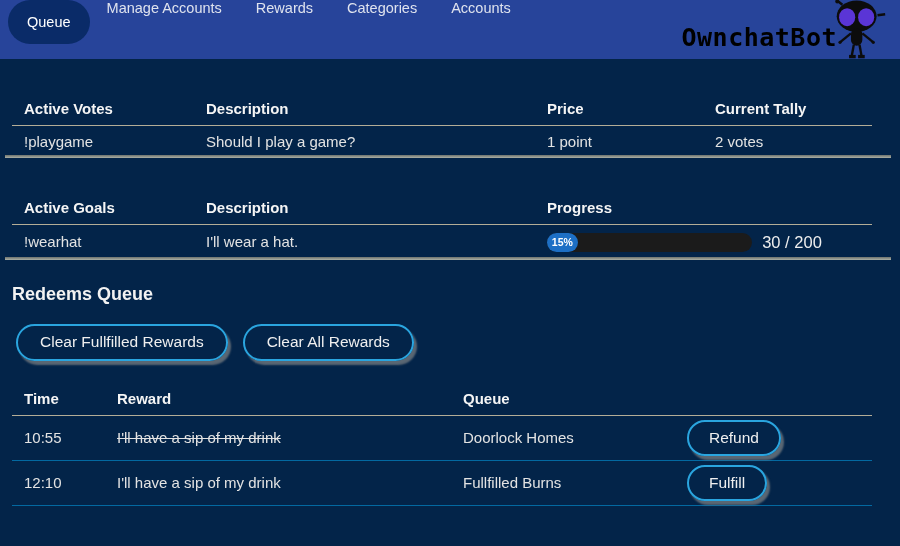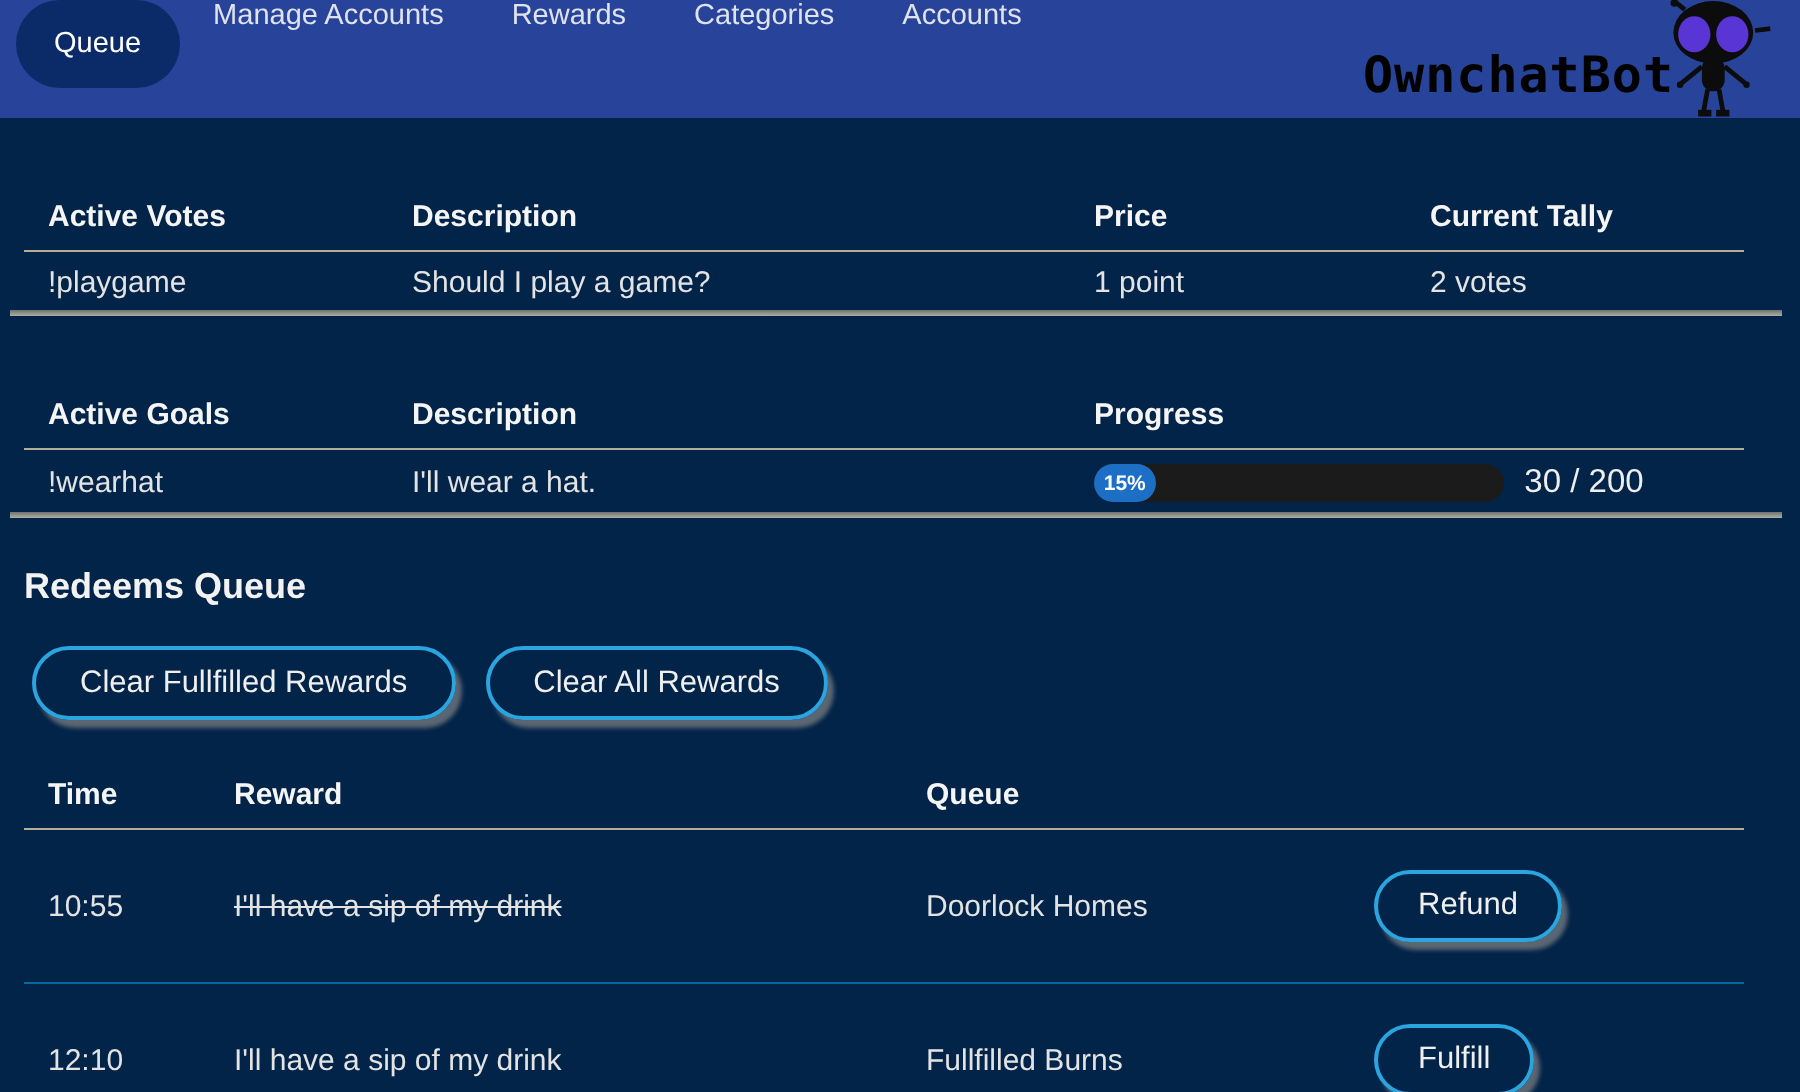--- a/index.html
+++ b/index.html
@@ -133,21 +133,21 @@
     font-family: inherit;
     padding: 0 22px;
     height: 37px;
     box-shadow: 3px 4px 2px rgba(120,125,130,0.75);
     cursor: pointer;
     white-space: nowrap;
   }
   .pill-btn.small { height: 36px; padding: 0 20px; }
   .redeems-table { margin-top: 8px; }
   .redeems-table td { padding: 13px 12px; }
-  .redeems-table td.action-cell { padding: 20px 0; }
+  .redeems-table td.action-cell { padding: 4px 0; }
   .struck { text-decoration: line-through; }
 </style>
 </head>
 <body>
 
 <nav>
   <div class="nav-item active">Queue</div>
   <div class="nav-item">Manage Accounts</div>
   <div class="nav-item">Rewards</div>
   <div class="nav-item">Categories</div>

